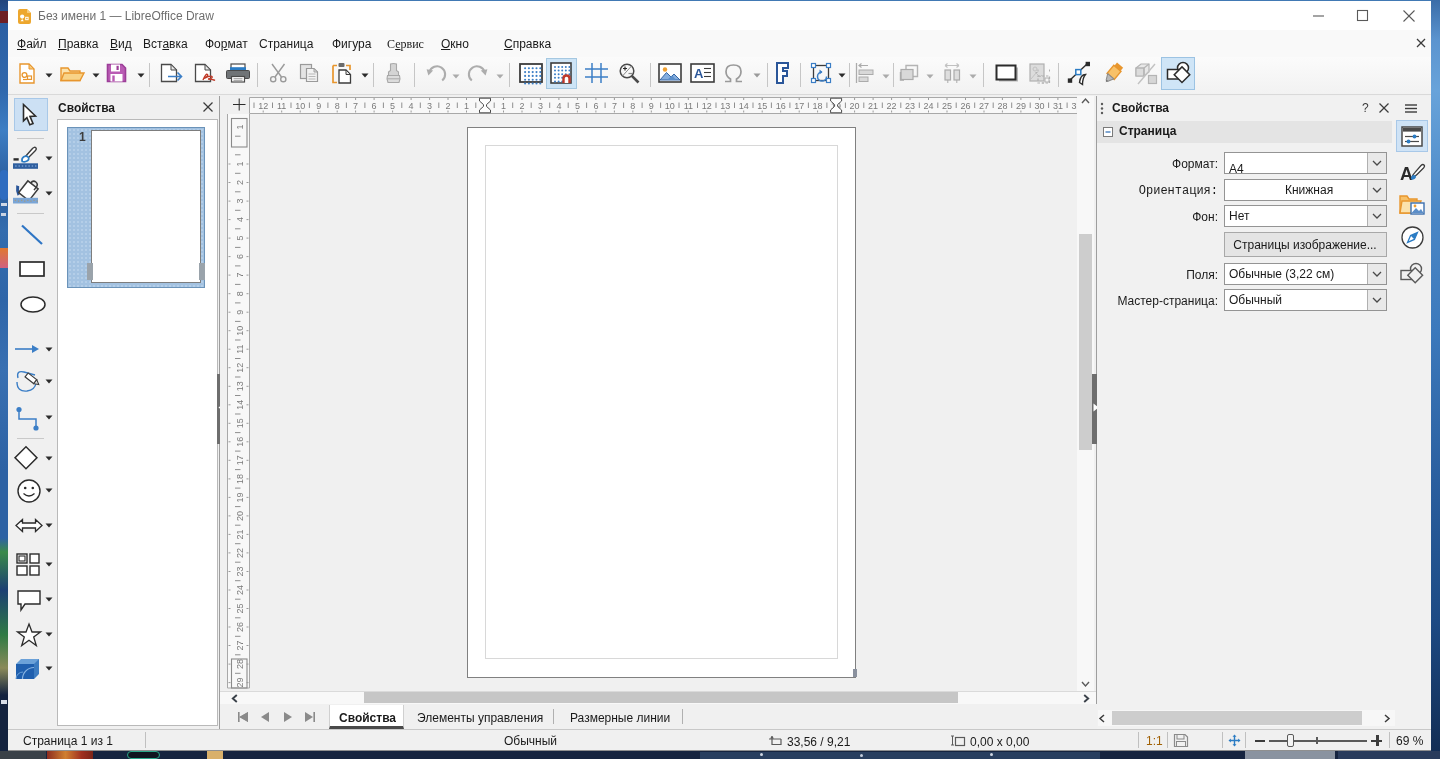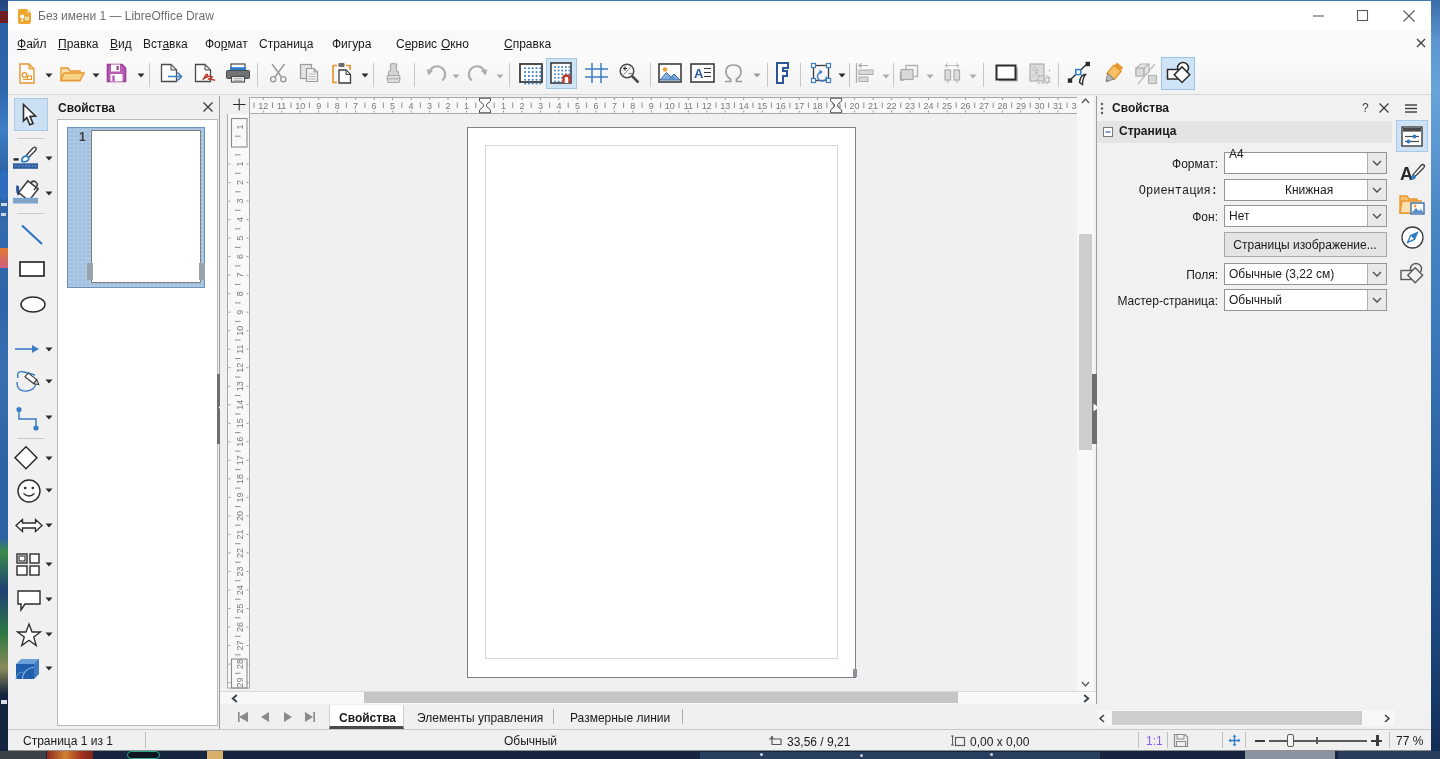--- a/index.html
+++ b/index.html
@@ -51,21 +51,21 @@
  <line x1="106.5" y1="1.5" x2="95.5" y2="12.5" stroke="#5a5a5a" stroke-width="1.1"></line>
 </svg>
 <div class="abs" style="left:8px;top:30px;width:1423px;height:27px;background:#f9f9f9;"></div>
 <div class="abs t12" style="left:17px;top:37px;"><u>Ф</u>айл</div>
 <div class="abs t12" style="left:58px;top:37px;"><u>П</u>равка</div>
 <div class="abs t12" style="left:110px;top:37px;"><u>В</u>ид</div>
 <div class="abs t12" style="left:143px;top:37px;">Вст<u>а</u>вка</div>
 <div class="abs t12" style="left:205px;top:37px;">Фо<u>р</u>мат</div>
 <div class="abs t12" style="left:259px;top:37px;">Страница</div>
 <div class="abs t12" style="left:332px;top:37px;">Фигура</div>
-<div class="abs t12" style="left:396px;top:37px;">С<u>е</u>рвис</div>
+<div class="abs t12" style="left:387px;top:37px;font-family:Liberation Serif, serif;">С<u>е</u>рвис</div>
 <div class="abs t12" style="left:441px;top:37px;"><u>О</u>кно</div>
 <div class="abs t12" style="left:504px;top:37px;"><u>С</u>правка</div>
 <svg style="left:1416px;top:38px;" width="10" height="10" viewBox="0 0 10 10">
 <line x1="1" y1="1" x2="9" y2="9" stroke="#3c3c3c" stroke-width="1.2"></line>
 <line x1="9" y1="1" x2="1" y2="9" stroke="#3c3c3c" stroke-width="1.2"></line>
   </svg>
 <div class="abs" style="left:8px;top:57px;width:1423px;height:38px;background:linear-gradient(180deg,#fbfbfb,#f2f2f2);border-bottom:1px solid #d9d9d9;"></div>
 <svg style="left:19px;top:63px;" width="16" height="21" viewBox="0 0 16 21">
     <path d="M1 1 L10 1 L15 6 L15 20 L1 20 Z" fill="#fff" stroke="#e8962e" stroke-width="1.4"></path>
     <path d="M10 1 L15 6 L10 6 Z" fill="#f6ca7a" stroke="#e8962e" stroke-width="1"></path>
@@ -871,41 +871,41 @@
  <path d="M4 1 L4 9.5 L13 9.5 L13 4 M1 4 L13 4" fill="none" stroke="#5a5a5a" stroke-width="1.2"></path>
  <path d="M4 1 L2 3.5 L6 3.5 Z" fill="#5a5a5a"></path>
 </svg>
 <div class="abs t12" style="left:787px;top:735px;">33,56 / 9,21</div>
 <svg style="left:950px;top:735px;" width="15" height="11" viewBox="0 0 15 11">
  <rect x="5.5" y="2.5" width="9" height="8" fill="none" stroke="#5a5a5a" stroke-width="1.2"></rect>
  <path d="M1 1 L4 1 M2.5 1 L2.5 10 M1 10 L4 10" stroke="#5a5a5a" stroke-width="1"></path>
 </svg>
 <div class="abs t12" style="left:970px;top:735px;">0,00 x 0,00</div>
 <div class="abs" style="left:1138px;top:732px;width:1px;height:16px;background:#c0c0c0;"></div>
-<div class="abs t12" style="left:1146px;top:734px;color:#8b5cf6;">1:1</div>
+<div class="abs t12" style="left:1146px;top:734px;color:#a16207;">1:1</div>
 <div class="abs" style="left:1167px;top:732px;width:1px;height:16px;background:#c0c0c0;"></div>
 <svg style="left:1172px;top:733px;" width="17" height="15" viewBox="0 0 17 15">
  <path d="M2.5 1.5 L13 1.5 L15.5 4 L15.5 13.5 L2.5 13.5 Z" fill="none" stroke="#8a8a8a" stroke-width="1.2"></path>
  <rect x="5" y="1.5" width="7" height="4.5" fill="none" stroke="#8a8a8a" stroke-width="1"></rect>
  <rect x="4.5" y="8.5" width="9" height="5" fill="none" stroke="#8a8a8a" stroke-width="1"></rect>
 </svg>
 <div class="abs" style="left:1222px;top:732px;width:1px;height:16px;background:#c0c0c0;"></div>
 <svg style="left:1228px;top:734px;" width="13" height="13" viewBox="0 0 13 13">
  <path d="M6.5 0.5 L8.5 2.8 L4.5 2.8 Z M6.5 12.5 L8.5 10.2 L4.5 10.2 Z M0.5 6.5 L2.8 4.5 L2.8 8.5 Z M12.5 6.5 L10.2 4.5 L10.2 8.5 Z" fill="#2b7cc4"></path>
  <path d="M6.5 2 L6.5 11 M2 6.5 L11 6.5" stroke="#2b7cc4" stroke-width="1.4"></path>
 </svg>
 <div class="abs" style="left:1245px;top:732px;width:1px;height:16px;background:#c0c0c0;"></div>
 <div class="abs" style="left:1255px;top:739.5px;width:10px;height:2.5px;background:#3c3c3c;"></div>
 <div class="abs" style="left:1269px;top:740px;width:98px;height:1.5px;background:#5a5a5a;"></div>
 <div class="abs" style="left:1316px;top:737px;width:1.5px;height:7px;background:#5a5a5a;"></div>
 <div class="abs" style="left:1287px;top:734px;width:7px;height:13px;background:#f4f4f4;border:1px solid #5a5a5a;border-radius:2px;"></div>
 <div class="abs" style="left:1371px;top:739.5px;width:11px;height:2.5px;background:#3c3c3c;"></div>
 <div class="abs" style="left:1376px;top:735px;width:2.5px;height:11px;background:#3c3c3c;"></div>
 <div class="abs" style="left:1389px;top:732px;width:1px;height:16px;background:#c0c0c0;"></div>
-<div class="abs t12" style="left:1396px;top:734px;">77 %</div>
+<div class="abs t12" style="left:1396px;top:734px;">69 %</div>
 
 <div class="abs" style="left:1097px;top:96px;width:334px;height:633px;background:#f1f1f1;"></div>
 <svg style="left:1100px;top:102px;" width="4" height="13" viewBox="0 0 4 13">
     <g fill="#5a5a5a">
       <circle cx="2" cy="2" r="1.2"></circle>
       <circle cx="2" cy="6.5" r="1.2"></circle>
       <circle cx="2" cy="11" r="1.2"></circle>
     </g>
   </svg>
 <div class="abs" style="left:1112px;top:101px;font-size:12px;font-weight:700;color:#1a1a1a;">Свойства</div>
@@ -923,21 +923,21 @@
   </svg>
 
 <div class="abs" style="left:1097px;top:121px;width:295px;height:22px;background:#e4e4e4;"></div>
 <svg style="left:1103px;top:127px;" width="10" height="10" viewBox="0 0 10 10">
     <rect x="0.5" y="0.5" width="9" height="9" fill="#fff" stroke="#7a7a7a"></rect>
     <line x1="2.5" y1="5" x2="7.5" y2="5" stroke="#2b6cb5" stroke-width="1.2"></line>
   </svg>
 <div class="abs" style="left:1119px;top:124px;font-size:12px;font-weight:700;color:#1a1a1a;">Страница</div>
 <div class="abs t12" style="left:1097px;top:157px;width:121px;text-align:right;">Формат:</div>
 <div class="abs" style="left:1224px;top:152px;width:163px;height:22px;background:#fff;border:1px solid #949494;"></div>
-<div class="abs t12" style="left:1229px;top:147px;">A4</div>
+<div class="abs t12" style="left:1229px;top:162px;">A4</div>
 <div class="abs" style="left:1367px;top:153px;width:19px;height:20px;background:#e9e9e9;border-left:1px solid #b0b0b0;"></div>
 <svg style="left:1372px;top:160px;" width="10" height="6" viewBox="0 0 10 6">
     <path d="M1 1 L5 5 L9 1" fill="none" stroke="#4a4a4a" stroke-width="1.3"></path>
   </svg>
 <div class="abs t12" style="left:1097px;top:184px;width:121px;text-align:right;font-family:Liberation Mono, monospace;">Ориентация:</div>
 <div class="abs" style="left:1224px;top:179px;width:163px;height:22px;background:#fff;border:1px solid #949494;"></div>
 <div class="abs t12" style="left:1285px;top:183px;">Книжная</div>
 <div class="abs" style="left:1367px;top:180px;width:19px;height:20px;background:#e9e9e9;border-left:1px solid #b0b0b0;"></div>
 <svg style="left:1372px;top:187px;" width="10" height="6" viewBox="0 0 10 6">
     <path d="M1 1 L5 5 L9 1" fill="none" stroke="#4a4a4a" stroke-width="1.3"></path>

